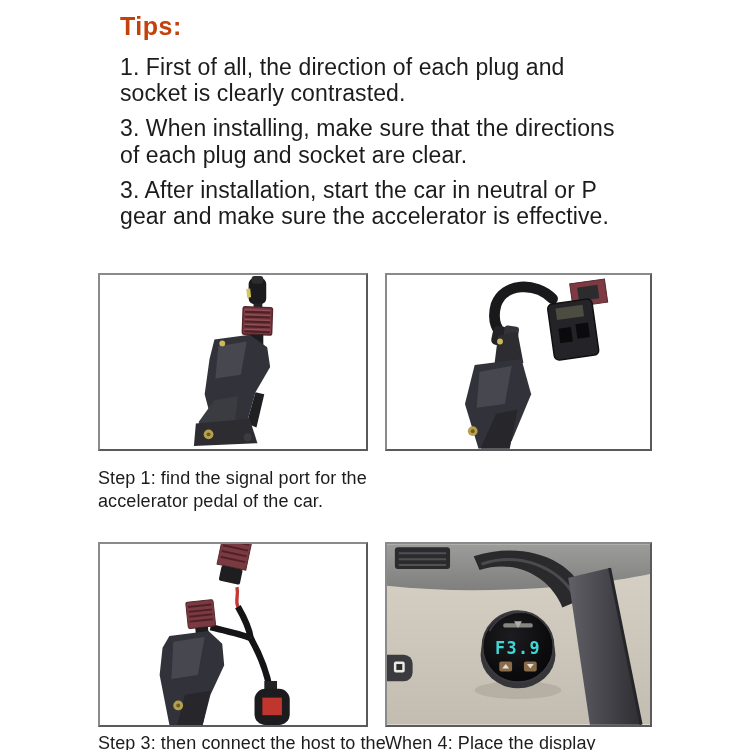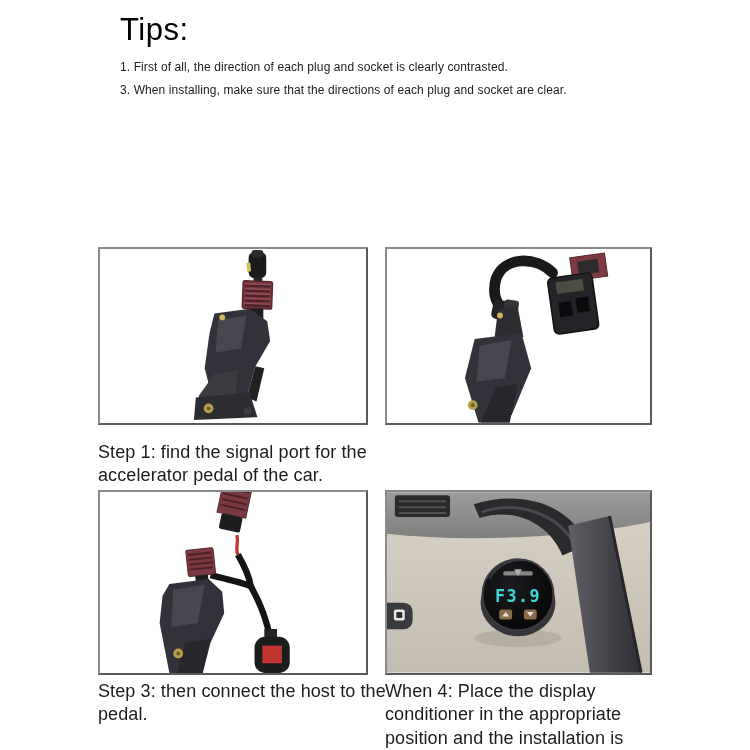--- a/index.html
+++ b/index.html
@@ -1,47 +1,48 @@
 <!DOCTYPE html>
 <html><head>
 <meta charset="utf-8">
 <style>
   html,body{margin:0;padding:0;background:#fff;}
   .page{
     position:relative;width:750px;height:750px;background:#ffffff;
     font-family:"Liberation Sans",sans-serif;color:#1c1c1c;overflow:hidden;
   }
   .content{position:absolute;left:120px;top:12px;width:516px;}
-  .title{font-size:31px;font-weight:400;margin:0 0 13px 0;letter-spacing:.5px;color:#000000;}
-  .tip{font-size:12px;line-height:1.14;margin:0 0 9px 0;letter-spacing:.1px;}
+  .title{font-size:25px;font-weight:700;margin:0 0 13px 0;letter-spacing:.5px;color:#c2410c;}
+  .tip{font-size:23px;line-height:1.14;margin:0 0 9px 0;letter-spacing:.1px;}
   .grid{
     position:absolute;left:98px;top:247px;width:554px;
     display:grid;grid-template-columns:270px 267px;column-gap:17px;
   }
   figure{margin:0;}
   .imgbox{
     box-sizing:border-box;background:#fff;overflow:hidden;
-    border:2px solid #5a5a5c;border-top-color:#8a8a8c;border-left-color:#8a8a8c;
+    border:2px solid #5a5a5c;border-top-color:#8a8a8c;border-left-color:#8a8a8c;margin-top:26px;
   }
   .row1 .imgbox{height:178px;}
   .row2 .imgbox{height:185px;}
   figcaption{font-size:18px;line-height:1.3;width:290px;letter-spacing:.1px;}
   .row1 figcaption{margin:16px 0 0 0;height:49px;}
   .row2 figcaption{margin:5px 0 0 0;}
   .imgbox svg{display:block;width:100%;height:100%;}
 </style>
 </head>
 <body>
 
 <div class="page">
 
   <div class="content">
     <h1 class="title">Tips:</h1>
     <p class="tip">1. First of all, the direction of each plug and socket is clearly contrasted.</p>
     <p class="tip">3. When installing, make sure that the directions of each plug and socket are clear.</p>
+    <p class="tip">3. After installation, start the car in neutral or P gear and make sure the accelerator is effective.</p>
   </div>
 
   <div class="grid">
 
     <figure class="row1">
       <div class="imgbox">
         <svg viewBox="0 0 270 178">
           <g>
             <rect x="151" y="3" width="18" height="27" rx="6" fill="#1b1b1d"></rect>
             <rect x="154" y="1" width="12" height="8" rx="3" fill="#2c2c2e"></rect>

